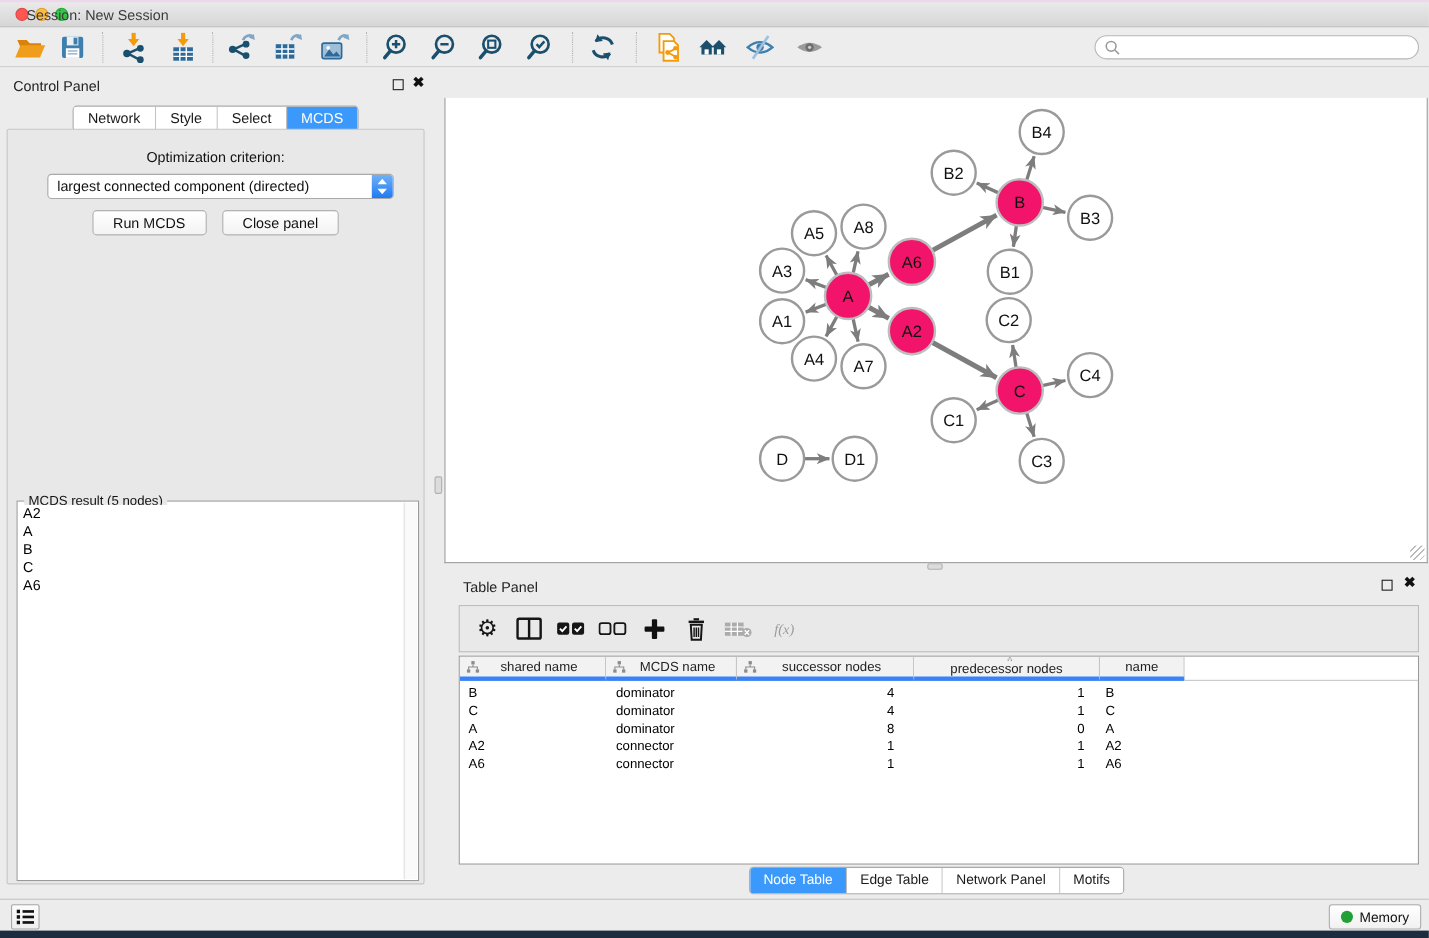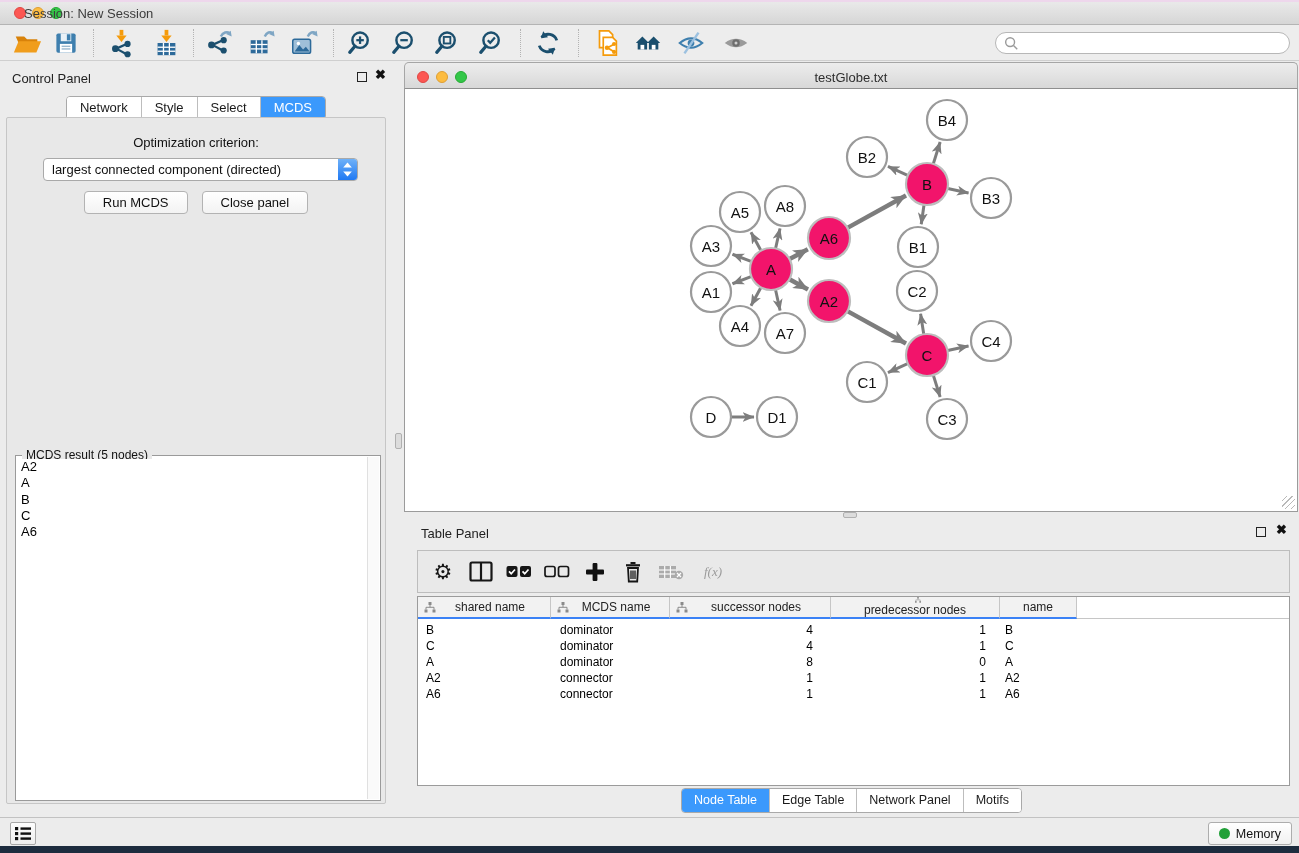--- a/index.html
+++ b/index.html
@@ -80,21 +80,21 @@
   .table-panel { position:absolute; left:404px; top:516px; width:895px; height:297px; }
   .tp-title { position:absolute; left:17px; top:10px; font-size:13px; color:#222; }
   .tp-toolbar { position:absolute; left:13px; top:34px; width:873px; height:43px;
     background:#e9e9e9; border:1px solid #bdbdbd; display:flex; align-items:center; }
   .tp-icon { display:flex; align-items:center; justify-content:center; width:30px; height:30px; margin-left:8px; }
   .fx-label { font-family:"Liberation Serif",serif; font-style:italic; font-size:13px; color:#9b9b9b; }
   .gear-glyph { font-size:21px; color:#161616; line-height:21px; }
   .tp-table { position:absolute; left:13px; top:80px; width:873px; height:190px; background:#fff;
     border:1px solid #9b9b9b; overflow:hidden; }
   .thead { display:flex; height:22px; }
-  .th { background:#f2f2f2; border-right:1px solid #c6c6c6; border-bottom:2px solid #3b82f6;
+  .th { background:#f2f2f2; border-right:1px solid #c6c6c6; border-bottom:4px solid #3b82f6;
     display:flex; align-items:center; font-size:12px; color:#222; padding-left:6px; }
   .th .th-label { flex:1; text-align:center; padding-right:6px; }
   .th-rest { flex:1; border-bottom:1px solid #c6c6c6; background:#fff; }
   .tbody { padding-top:3px; }
   .tr { display:flex; height:16px; align-items:center; }
   .td { font-size:12px; color:#000; white-space:nowrap; }
   .tp-tabs { position:absolute; left:0; top:272px; width:100%; display:flex; justify-content:center; }
   .tp-tabs .seg-tab { font-size:12.5px; padding:4px 12px 5px; }
 
   
@@ -323,26 +323,20 @@
           </div>
         <div class="result-gutter"></div>
       </div>
     </div>
   </div>
 
   <div class="grip-v"></div>
   <div class="grip-h"></div>
 
   <div class="net-window">
-    <div class="net-titlebar">
-      <span class="tl red" style="left:12px"></span>
-      <span class="tl yellow" style="left:31px"></span>
-      <span class="tl green" style="left:50px"></span>
-      <div class="net-title-text">testGlobe.txt</div>
-    </div>
     <div class="net-canvas">
       <svg id="graph-svg" width="892" height="422" viewBox="0 0 892 422">
         <defs>
           <marker id="arr-s" markerUnits="userSpaceOnUse" markerWidth="13" markerHeight="10" refX="11.5" refY="5" orient="auto">
             <path d="M0,0 L12,5 L0,10 L3.2,5 z" fill="#7d7d7d"></path>
           </marker>
           <marker id="arr-b" markerUnits="userSpaceOnUse" markerWidth="17" markerHeight="13" refX="14.5" refY="6.5" orient="auto">
             <path d="M0,0 L15,6.5 L0,13 L4,6.5 z" fill="#7d7d7d"></path>
           </marker>
         </defs>

